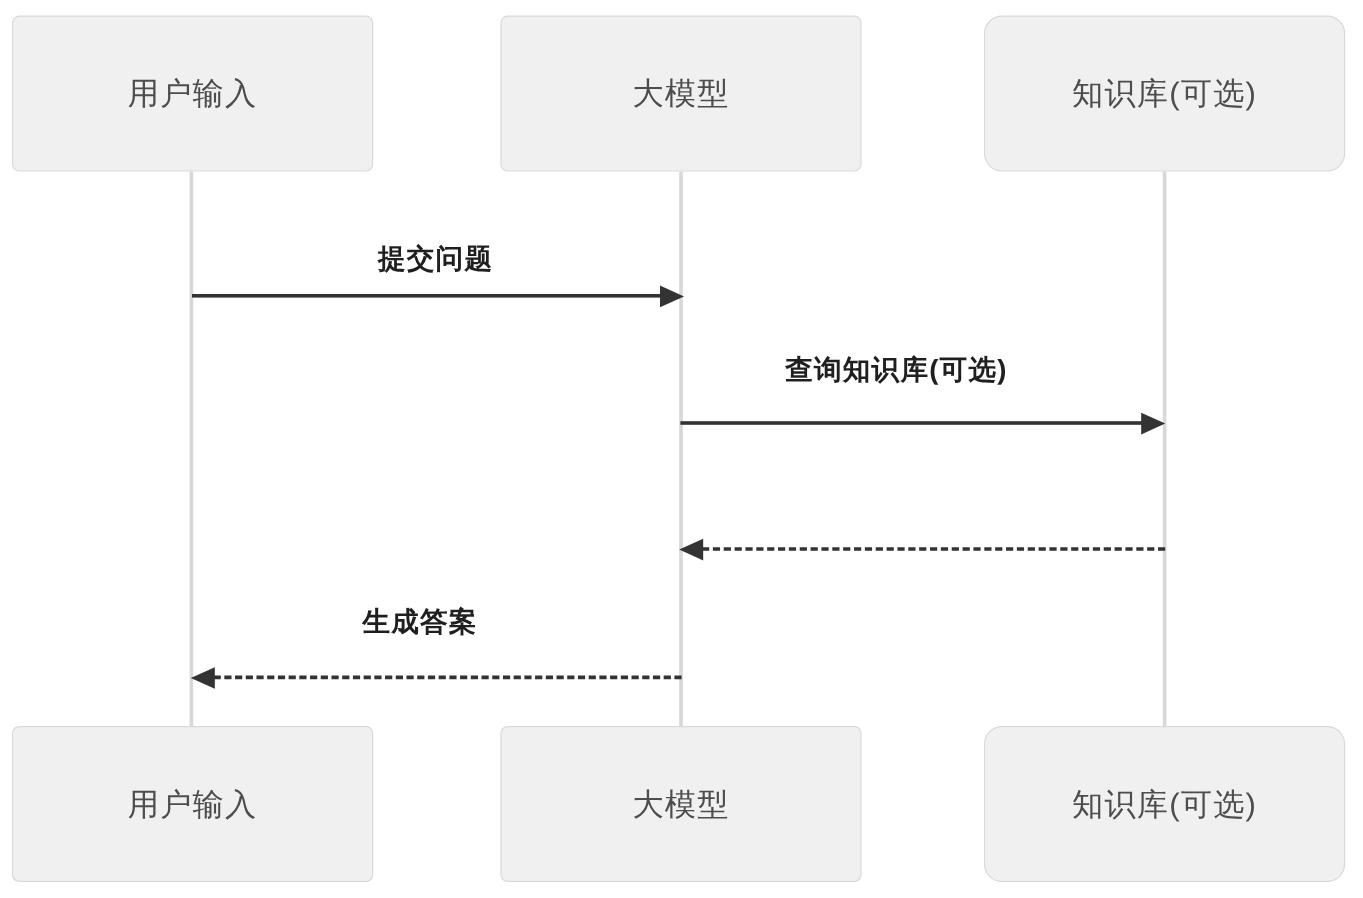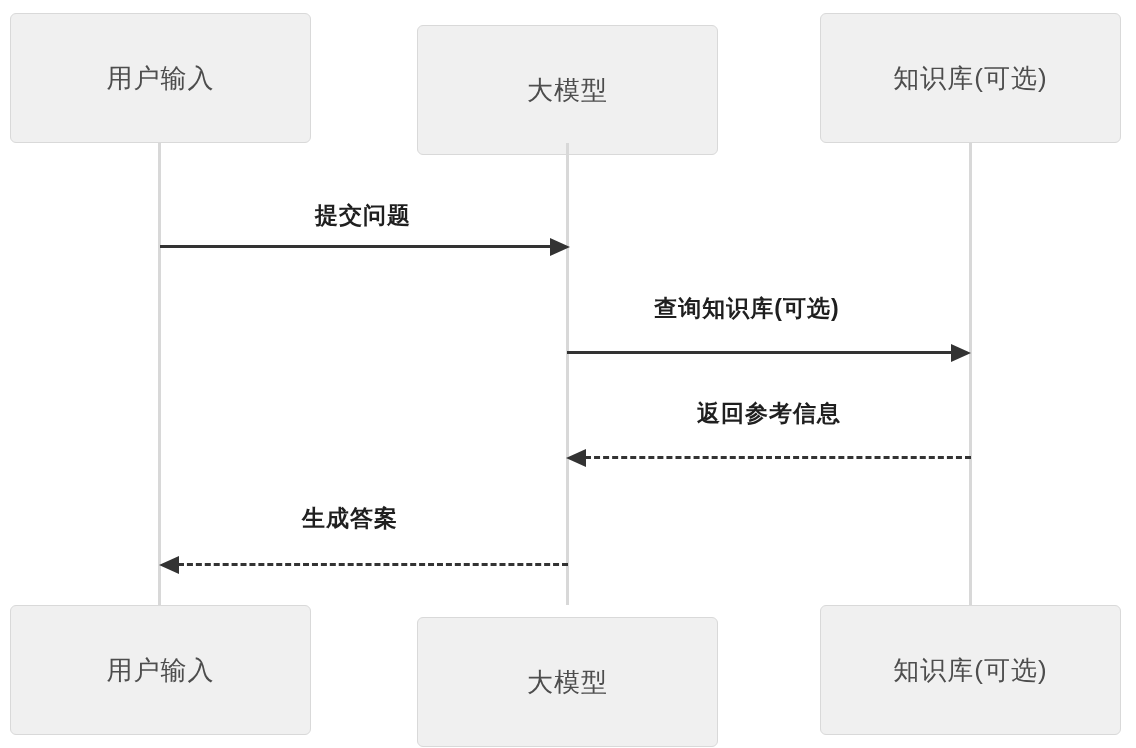--- a/index.html
+++ b/index.html
@@ -22,22 +22,22 @@
     border: 1px solid #d9d9d9;
     border-radius: 6px;
     display: flex; align-items: center; justify-content: center;
     font-size: 26px;
     color: #4d4d4d;
     letter-spacing: 1px;
   }
   .row-top    { top: 13px; }
   .row-bottom { top: 605px; }
   .col-1 { left: 10px;  }
-  .col-2 { left: 417px; margin-top: 12px; }
-  .col-3 { left: 820px; }
+  .col-2 { left: 417px; }
+  .col-3 { left: 820px; border-radius: 15px; }
 
   
   .lifeline {
     position: absolute;
     top: 143px;
     width: 3px; height: 462px;
     background: #d8d8d8;
   }
   .lifeline.l1 { left: 158px; }
   .lifeline.l2 { left: 566px; }
@@ -104,21 +104,20 @@
   <div class="lifeline l3"></div>
 
   <div class="msg-label msg1-label">提交问题</div>
   <div class="msg-line solid msg1-line"></div>
   <div class="arrowhead right msg1-head"></div>
 
   <div class="msg-label msg2-label">查询知识库(可选)</div>
   <div class="msg-line solid msg2-line"></div>
   <div class="arrowhead right msg2-head"></div>
 
-  <div class="msg-label msg3-label">返回参考信息</div>
   <div class="msg-line dashed msg3-line"></div>
   <div class="arrowhead left msg3-head"></div>
 
   <div class="msg-label msg4-label">生成答案</div>
   <div class="msg-line dashed msg4-line"></div>
   <div class="arrowhead left msg4-head"></div>
 
   <div class="actor-box row-bottom col-1">
     <span>用户输入</span>
   </div>

